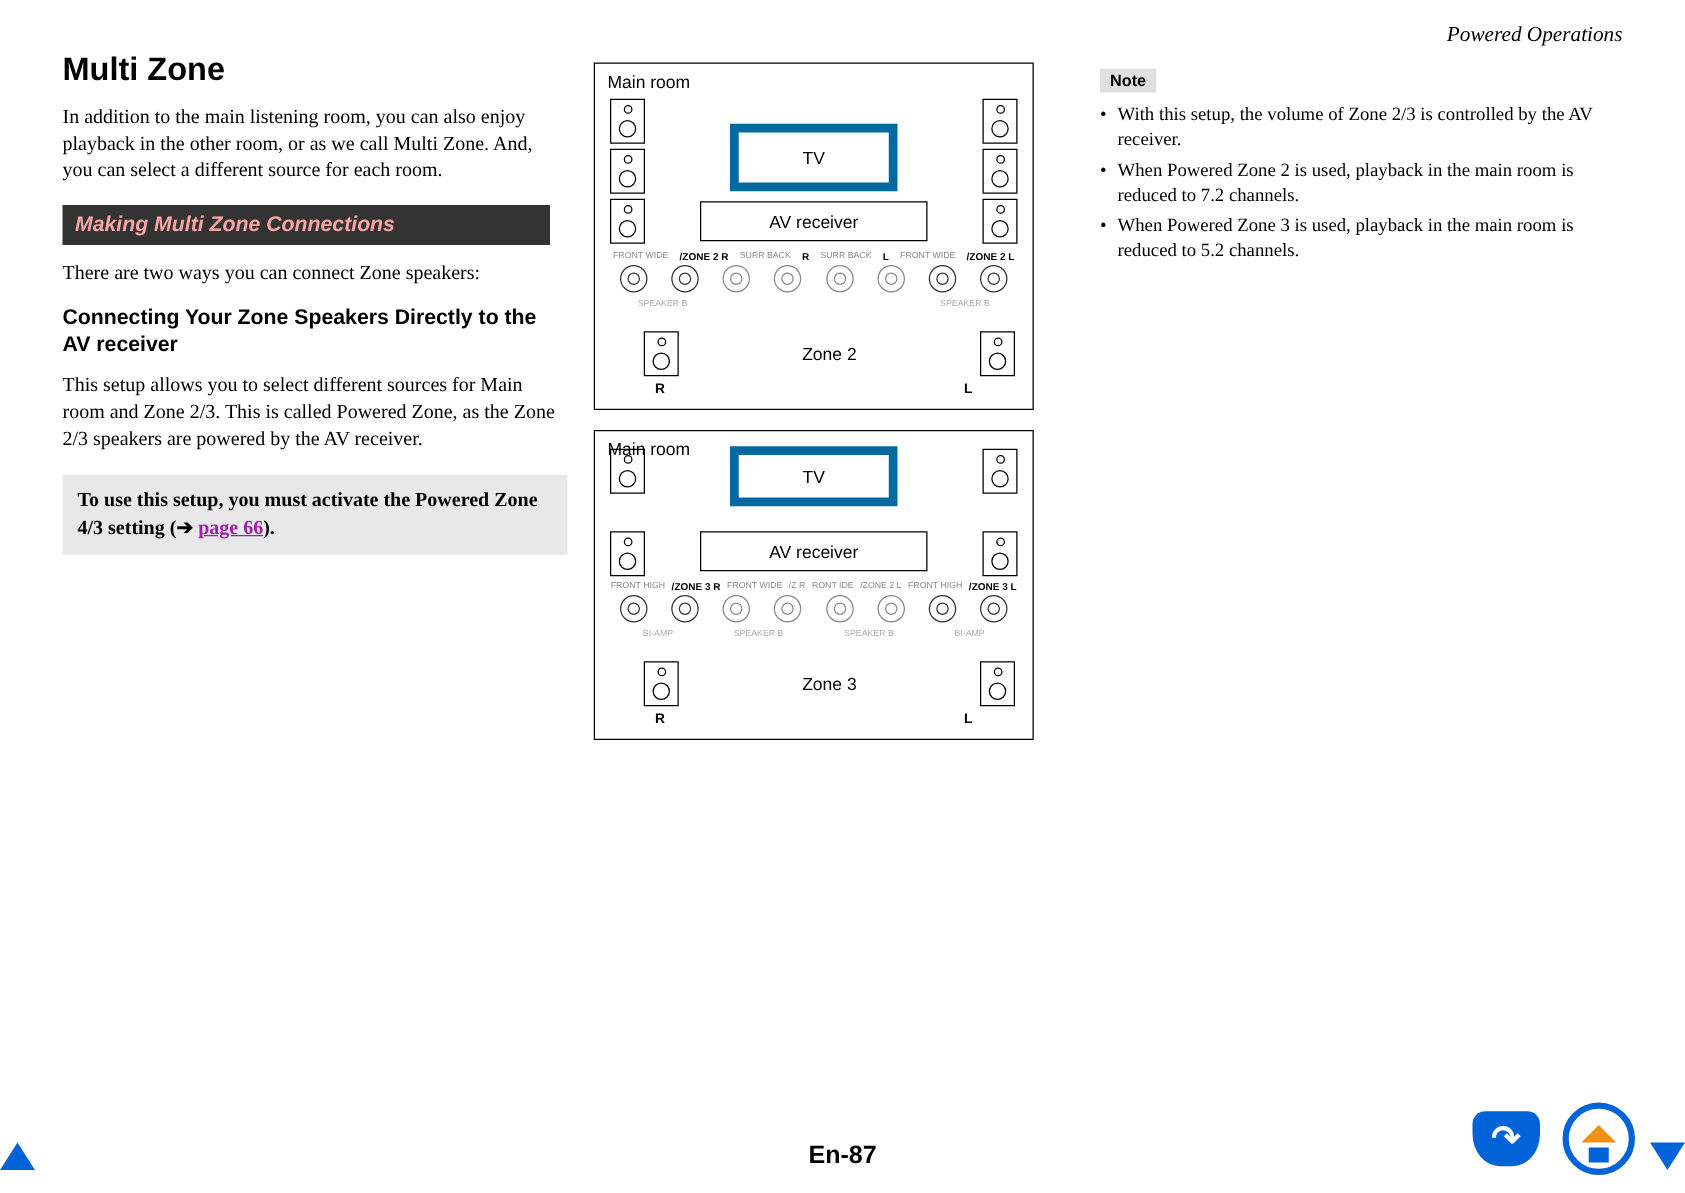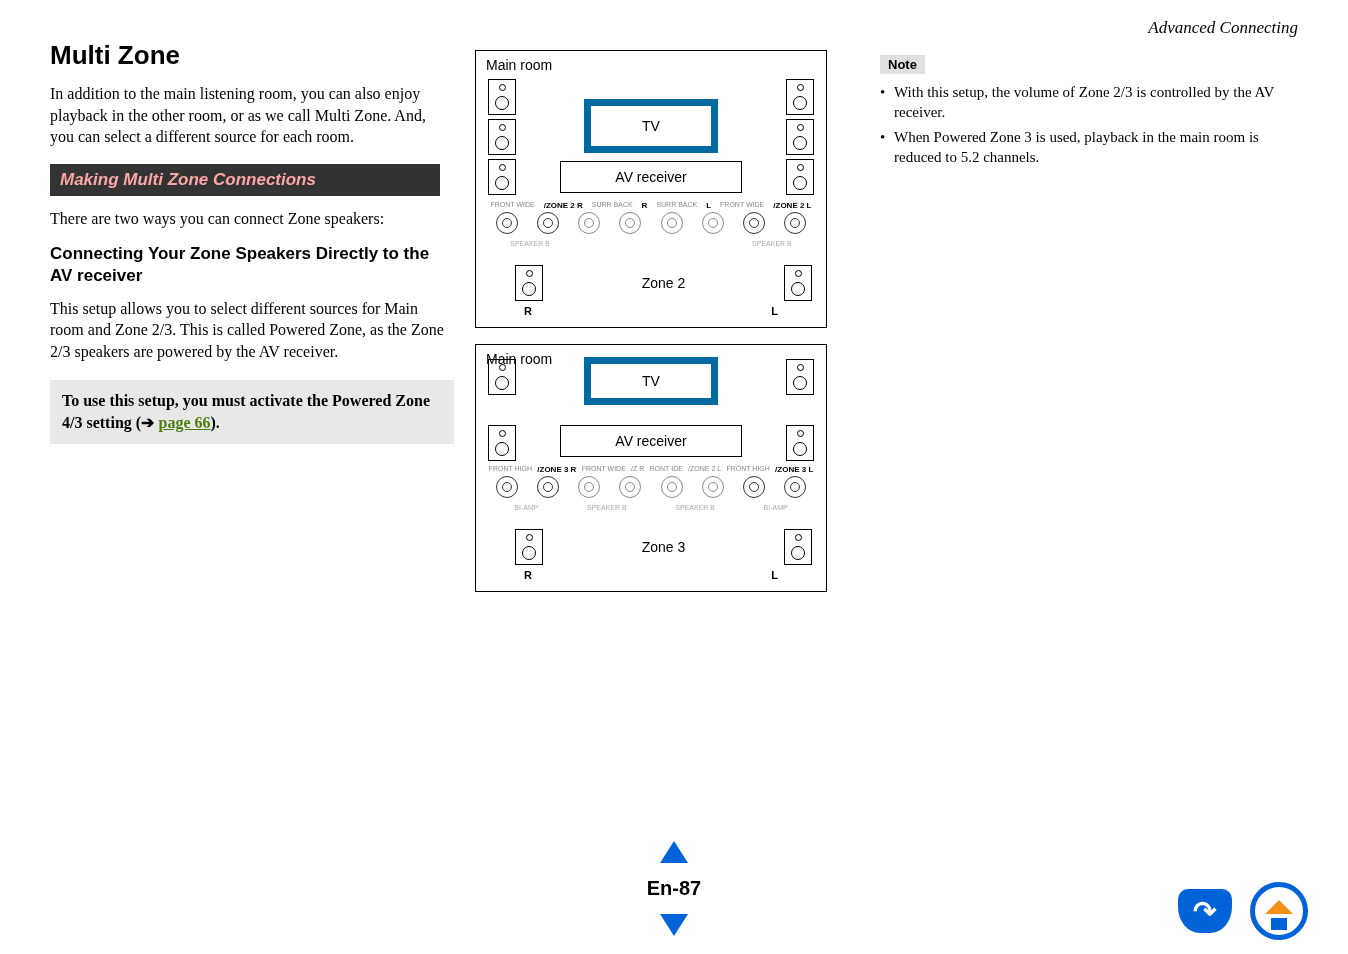--- a/index.html
+++ b/index.html
@@ -69,21 +69,21 @@
   }
   .callout-box {
     background: #e8e8e8;
     padding: 10px 12px;
     font-size: 16px;
     line-height: 1.35;
     width: 380px;
     margin-top: 18px;
   }
   .callout-box b { font-weight: bold; }
-  .link-text { color: #4d7c0f; font-weight: bold; text-decoration: underline; }
+  .link-text { color: #a21caf; font-weight: bold; text-decoration: underline; }
 
   
   .diagram {
     border: 1px solid #000;
     width: 350px;
     position: relative;
     background: #fff;
     padding-bottom: 10px;
   }
   .diagram-label {
@@ -205,24 +205,23 @@
     position:absolute;
     left:0;
     top:0;
   }
 
   
   .footer {
     position:absolute;
     left:0; right:0; bottom:18px;
     display:flex;
-    justify-content:flex-end;
+    justify-content:space-between;
     align-items:center;
     gap:14px;
-    flex-direction:column;
   }
   .page-num {
     font-family:Arial,Helvetica,sans-serif;
     font-weight:bold;
     font-size:20px;
   }
   .tri {
     width:0; height:0;
   }
   .tri.up {
@@ -279,21 +278,21 @@
     font-family:Arial,Helvetica,sans-serif;
     font-size:7px; color:#aaa;
     margin:0 14px;
   }
 </style>
 </head>
 <body>
 
 <div class="page">
 
-  <div class="header-right">Advanced Connecting</div>
+  <div class="header-right">Powered Operations</div>
 
   <div class="col col1">
     <h1 class="title">Multi Zone</h1>
     <p class="body-text">In addition to the main listening room, you can also enjoy playback in the other room, or as we call Multi Zone. And, you can select a different source for each room.</p>
 
     <div class="section-bar">Making Multi Zone Connections</div>
 
     <p class="body-text" style="margin-bottom:4px;">There are two ways you can connect Zone speakers:</p>
 
     <div class="subhead">Connecting Your Zone Speakers Directly to the AV receiver</div>
@@ -513,20 +512,21 @@
         <span class="rl-label">L</span>
       </div>
     </div>
 
   </div>
 
   <div class="col col3">
     <span class="note-label">Note</span>
     <ul class="note-list">
       <li>With this setup, the volume of Zone 2/3 is controlled by the AV receiver.</li>
+      <li>When Powered Zone 2 is used, playback in the main room is reduced to 7.2 channels.</li>
       <li>When Powered Zone 3 is used, playback in the main room is reduced to 5.2 channels.</li>
     </ul>
   </div>
 
   <div class="footer">
     <div class="tri up"></div>
     <span class="page-num">En-87</span>
     <div class="tri down"></div>
   </div>
 

